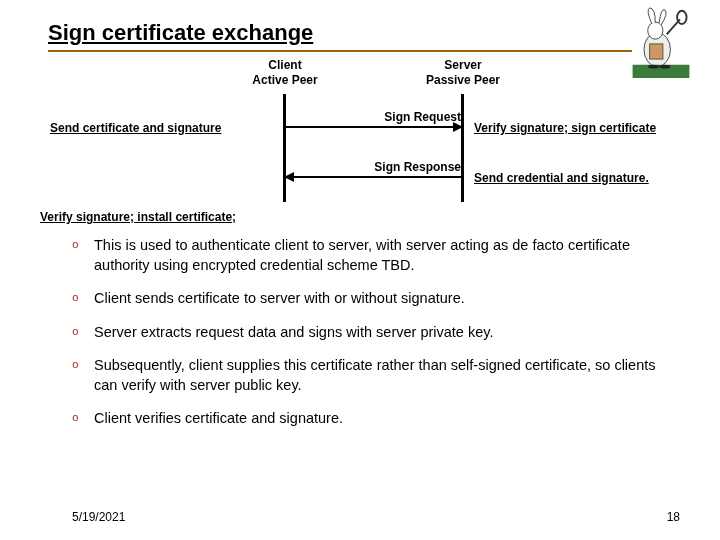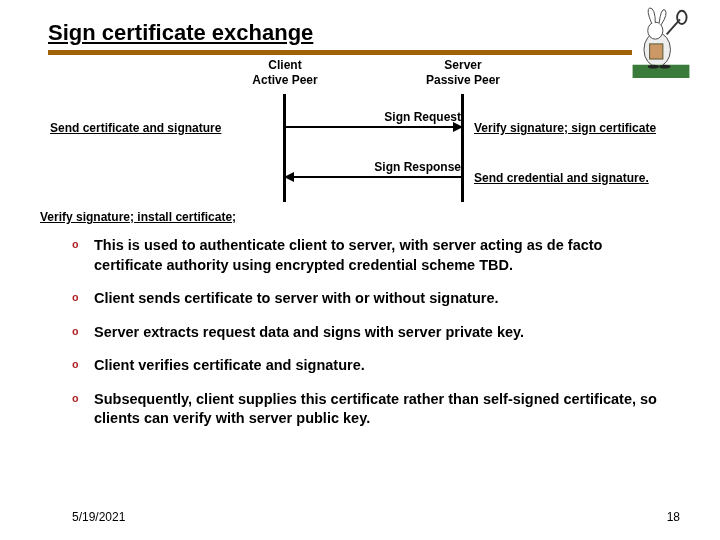--- a/index.html
+++ b/index.html
@@ -9,21 +9,21 @@
     font-family: Arial, Helvetica, sans-serif;
     background: #fff;
     position: relative;
     color: #000;
   }
   .title-wrap {
     position: absolute;
     top: 20px;
     left: 48px;
     right: 48px;
-    border-bottom: 5px solid #a16207;
+    border-bottom: 2px solid #a16207;
   }
   .title {
     font-size: 22px;
     font-weight: bold;
     text-decoration: underline;
     padding-bottom: 4px;
   }
   .rabbit {
     position: absolute;
     top: 6px;
@@ -101,21 +101,20 @@
   .note-bl { left: 0px;  top: 113px; margin-top: 39px; }
   .note-br { left: 434px; top: 113px; }
 
   .bullets {
     position: absolute;
     top: 236px;
     left: 72px;
     right: 54px;
     font-size: 14.5px;
     line-height: 1.35;
-    font-weight: bold;
   }
   .bullets li {
     list-style: none;
     position: relative;
     padding-left: 22px;
     margin-bottom: 14px;
   }
   .bullets li::before {
     content: "o";
     position: absolute;
@@ -188,18 +187,18 @@
   <div class="side-note note-tl">Send certificate and signature</div>
   <div class="side-note note-tr">Verify signature; sign certificate</div>
   <div class="side-note note-bl">Verify signature; install certificate;</div>
   <div class="side-note note-br">Send credential and signature.</div>
 </div>
 
 <ul class="bullets">
   <li>This is used to authenticate client to server, with server acting as de facto certificate authority using encrypted credential scheme TBD.</li>
   <li>Client sends certificate to server with or without signature.</li>
   <li>Server extracts request data and signs with server private key.</li>
+  <li>Subsequently, client supplies this certificate rather than self-signed certificate, so clients can verify with server public key.</li>
   <li>Client verifies certificate and signature.</li>
-  <li>Subsequently, client supplies this certificate rather than self-signed certificate, so clients can verify with server public key.</li>
 </ul>
 
 <div class="footer-date">5/19/2021</div>
 <div class="footer-num">18</div>
 
 </body></html>

